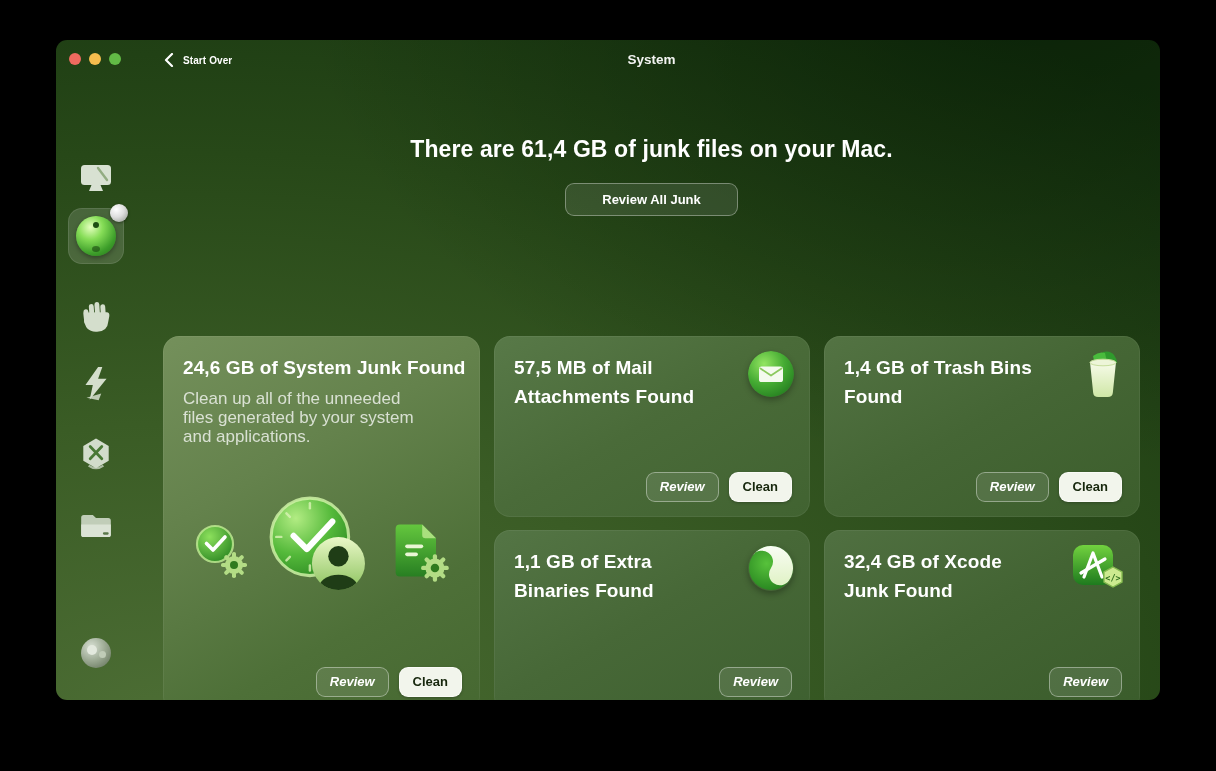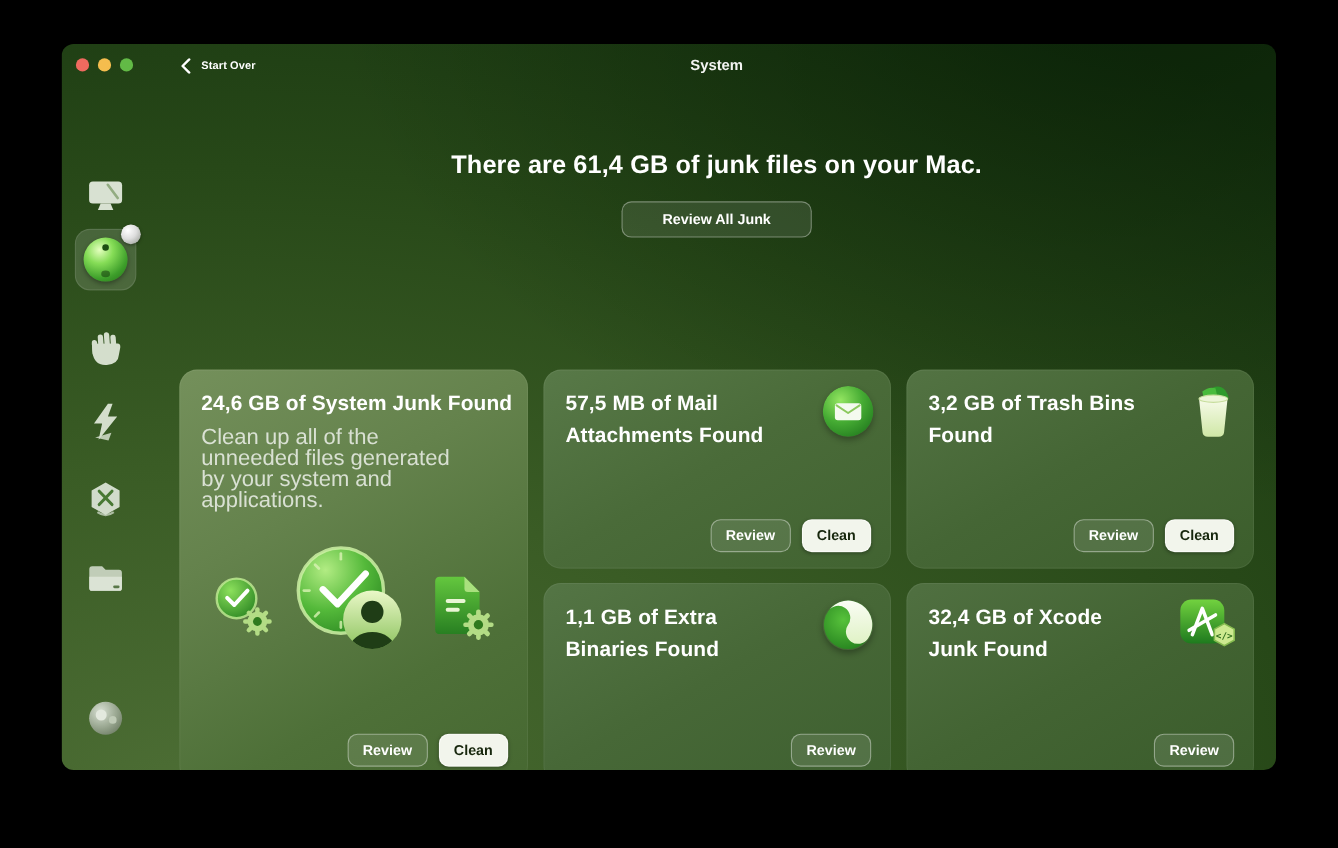--- a/index.html
+++ b/index.html
@@ -58,30 +58,30 @@
   .card1 { grid-row:1 / 3;
     background:linear-gradient(150deg,#74905b 0%,#64824c 35%,#4e7038 72%,#466831 100%); }
   .card2 { background:linear-gradient(150deg,#587948 0%,#4a6b39 48%,#416331 100%); }
   .card3 { background:linear-gradient(150deg,#537343 0%,#456635 48%,#3c5e2c 100%); }
   .card4 { background:linear-gradient(150deg,#547545 0%,#476837 48%,#3e6030 100%); }
   .card5 { background:linear-gradient(150deg,#507041 0%,#436433 48%,#3a5c2b 100%); }
 
   .card-title { font-size:19px; font-weight:700; line-height:29px; letter-spacing:.1px; }
   .card1 .card-title { white-space:nowrap; }
   .card2 .card-title, .card3 .card-title, .card4 .card-title, .card5 .card-title { padding-right:78px; }
-  .card-desc { margin-top:7px; font-size:20px; line-height:19px; color:rgba(255,255,255,0.75);
+  .card-desc { margin-top:7px; font-size:17px; line-height:19px; color:rgba(255,255,255,0.75);
     max-width:252px; }
 
   .circle-icon { position:absolute; top:15px; right:16px; width:46px; height:46px; border-radius:50%;
     box-shadow:0 3px 6px rgba(0,0,0,.3); }
   .corner-icon { position:absolute; top:13px; right:15px; }
 
   .btn-row { position:absolute; right:18px; bottom:15px; display:flex; gap:10px; }
   .btn { font-size:13px; font-weight:700; line-height:16px; padding:6px 13px; border-radius:9px; }
-  .btn-review { color:#fff; background:rgba(255,255,255,0.10); border:1px solid rgba(255,255,255,0.38); }
+  .btn-review { color:#fff; background:rgba(255,255,255,0.10); border:1px solid rgba(255,255,255,0.38);font-style:italic; }
   .btn-clean { color:#17270d; background:#f2f5ec; border:1px solid rgba(255,255,255,0.6);
     box-shadow:0 1px 3px rgba(0,0,0,.25); }
 
   .sys-icon { position:absolute; }
   .sys-icon.small { left:26px; top:184px; }
   .sys-icon.big { left:102px; top:158px; }
   .sys-icon.doc { left:222px; top:182px; }
 
   .assistant-sphere { width:30px; height:30px; border-radius:50%; position:relative;
     background:radial-gradient(circle at 35% 30%, #e9eee6 0%, #aab5a3 45%, #5d6b55 100%);
@@ -292,21 +292,21 @@
         <rect x="11" y="15.5" width="24" height="15.5" rx="2.6" fill="#f4faee"></rect>
         <path d="M12.5 17.5 L23 24.5 L33.5 17.5" stroke="#8cc95e" stroke-width="1.8" fill="none" stroke-linecap="round" stroke-linejoin="round"></path>
       </svg>
       <div class="btn-row">
         <span class="btn btn-review">Review</span>
         <span class="btn btn-clean">Clean</span>
       </div>
     </div>
 
     <div class="card card3">
-      <div class="card-title">3,2 GB of Trash Bins Found</div>
+      <div class="card-title">1,4 GB of Trash Bins Found</div>
       <svg class="corner-icon" width="44" height="50" viewBox="0 0 44 50">
         <path d="M22 3 q7 -2 11 3 q3 4 3 8 l-8 3 l-9 -9 z" fill="#2f9a2c"></path>
         <path d="M12 7 q6 -5 12 -3 l2 9 l-12 3 z" fill="#49bb3c"></path>
         <path d="M9 13 h26 l-3.2 31 q-.4 4-5 4 h-9.6 q-4.6 0-5-4 z" fill="url(#gCup)"></path>
         <ellipse cx="22" cy="13.5" rx="13" ry="3.3" fill="#edf5d8"></ellipse>
         <ellipse cx="22" cy="13.5" rx="13" ry="3.3" fill="none" stroke="#c6dd9c" stroke-width="1"></ellipse>
       </svg>
       <div class="btn-row">
         <span class="btn btn-review">Review</span>
         <span class="btn btn-clean">Clean</span>

